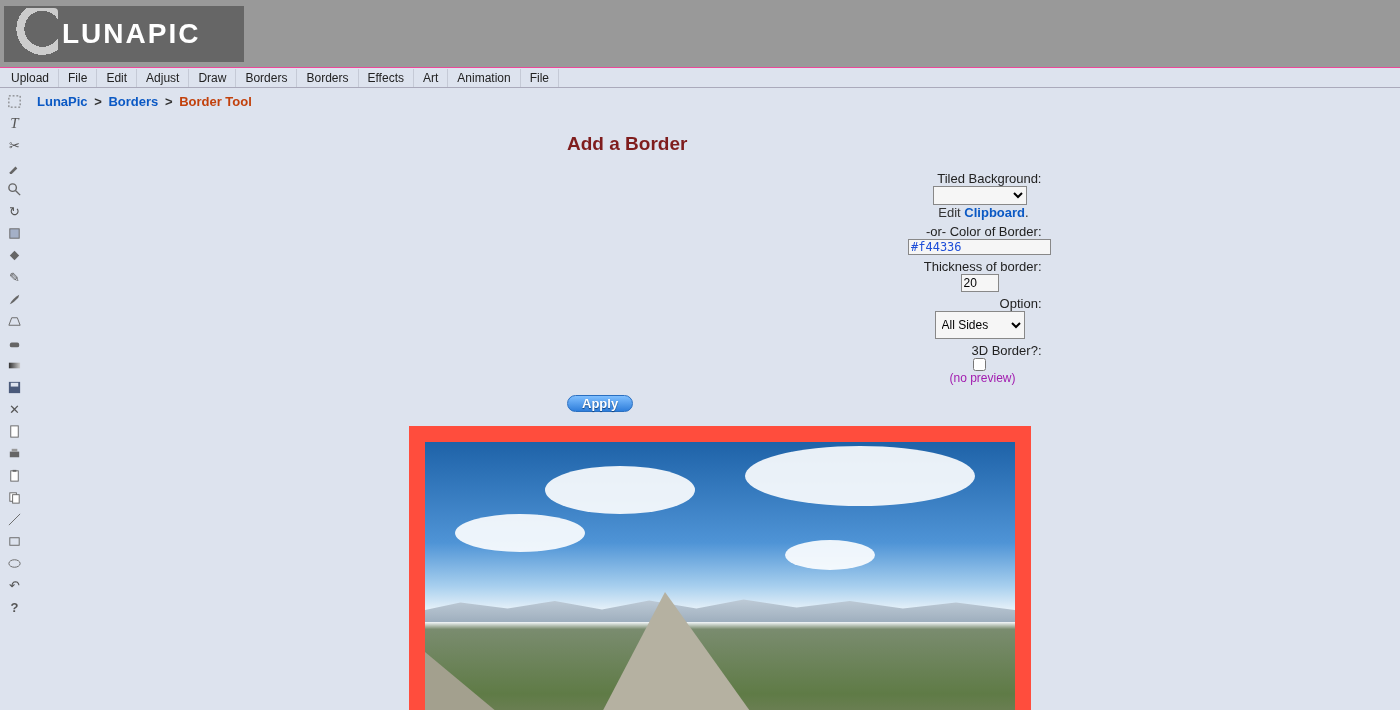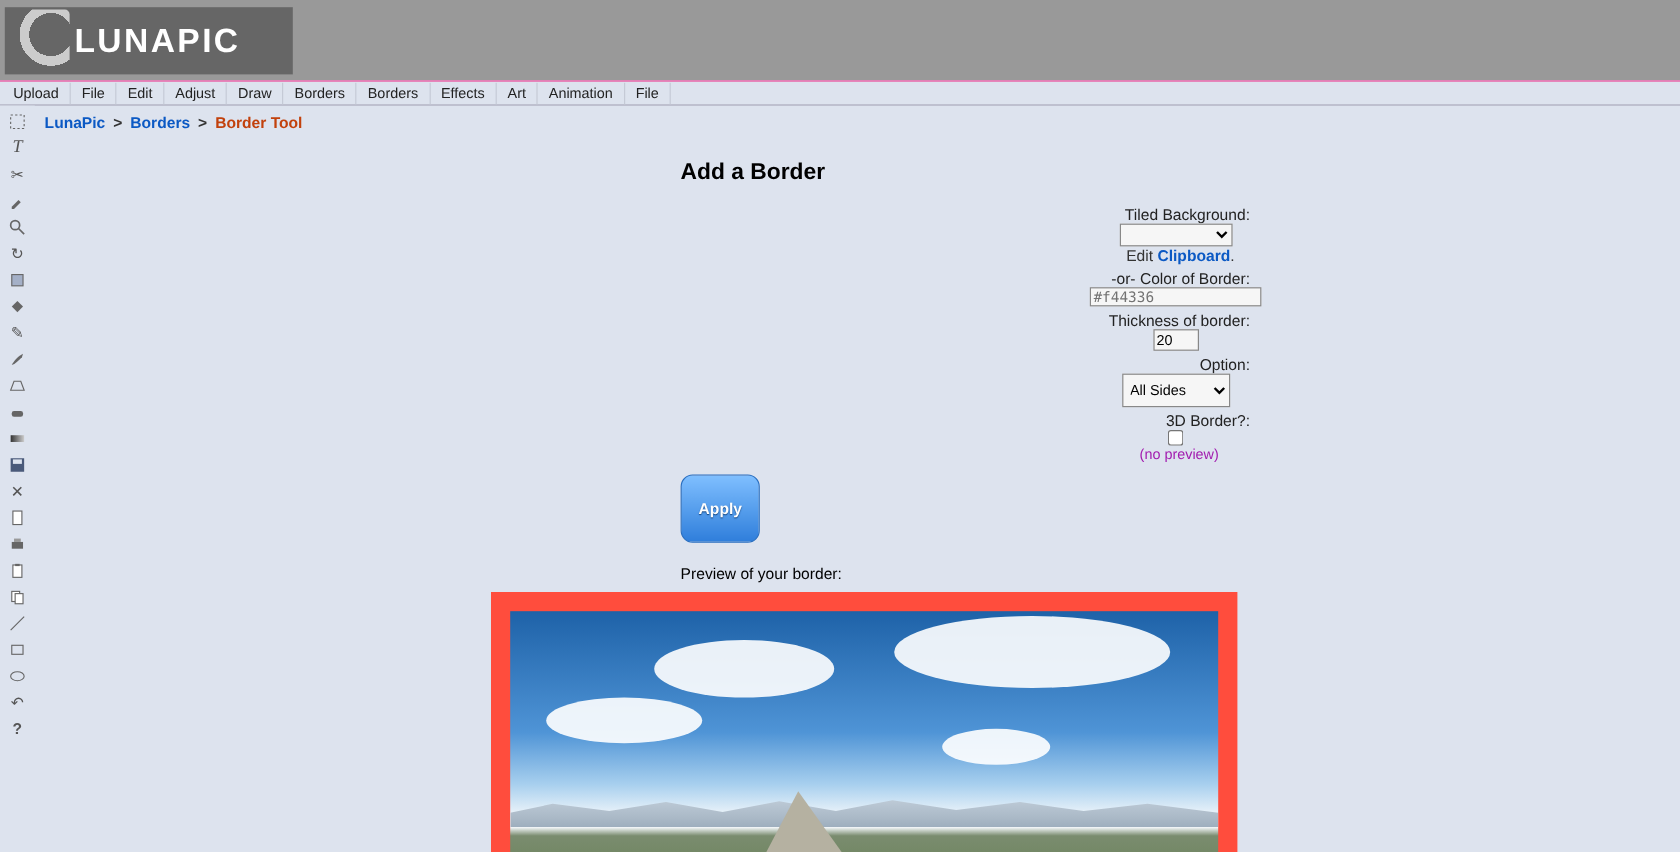--- a/index.html
+++ b/index.html
@@ -94,21 +94,21 @@
     font-size: 13px;
     padding: 2px 0 8px 0;
   }
   .breadcrumb a { color: #0b59c4; text-decoration: none; font-weight: bold; }
   .breadcrumb .sep { color: #333; font-weight: bold; margin: 0 3px;}
   .breadcrumb .current { color: #c2410c; font-weight: bold; }
 
   .page-title {
     font-size: 19px;
     font-weight: bold;
-    color: #000000;
+    color: #7f1d1d;
     margin: 16px 0 16px 530px;
   }
   .form-area {
     margin-left: 530px;
     margin-bottom: 14px;
   }
   .form-row {
     display: flex;
     align-items: center;
     margin-bottom: 4px;
@@ -125,35 +125,35 @@
     font-size: 12px;
     border: 1px solid #888;
     background: #f6f6f6;
     padding: 1px 2px;
   }
   .form-row select.bg { width: 94px; height: 19px; }
   .color-input {
     width: 143px;
     height: 16px;
     background: #f44336;
-    color: #737373;
+    color: #1d4ed8;
     border: 1px solid #c02014;
     font-family: monospace;
     font-size: 11px;
     padding-left: 4px;
   }
   .num-input { width: 38px; height: 18px; }
   .opt-select { width: 90px; height: 28px; }
   .edit-link { color: #333; margin-left: 8px; font-size: 13px;}
   .edit-link .clip { color: #0b59c4; font-weight: bold; text-align: right; }
   .no-preview { color: #a21caf; font-size: 12px; margin-left: 6px; }
   .apply-btn {
     display: inline-block;
     margin-top: 6px;
-    padding: 20px 14px;
+    padding: 0 14px;
     border-radius: 10px;
     background: linear-gradient(#7fbfff,#2f7edb);
     border: 1px solid #2a6fc0;
     color: #fff;
     font-weight: bold;
     font-size: 13px;
     text-shadow: 0 1px 1px #0b3c77;
     cursor: pointer;
   }
   .preview-label {
@@ -377,21 +377,20 @@
         </select>
       </div>
       <div class="form-row">
         <div class="label">3D Border?:</div>
         <input type="checkbox" style="">
         <span class="no-preview">(no preview)</span>
       </div>
       <button class="apply-btn">Apply</button>
     </div>
 
-    <div class="preview-label">Preview of your border:</div>
 
     <div class="preview-wrap">
       <div class="preview-image">
         <div class="cloud c1"></div>
           <div class="cloud c2"></div>
           <div class="cloud c3"></div>
           <div class="cloud c4"></div>
         <div class="ridge"></div>
         <div class="lake"></div>
         <div class="rock2"></div>

